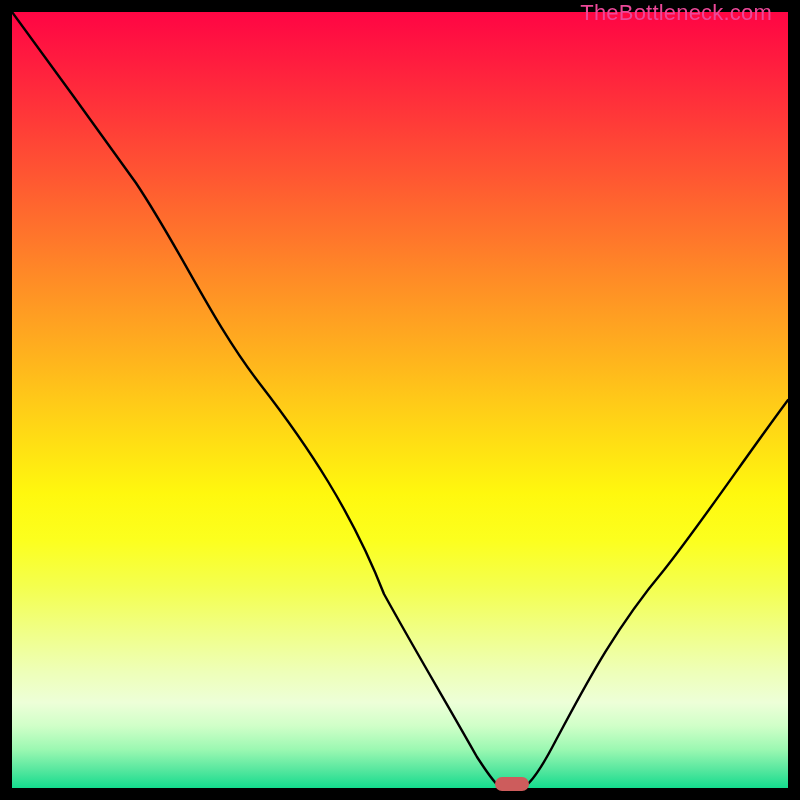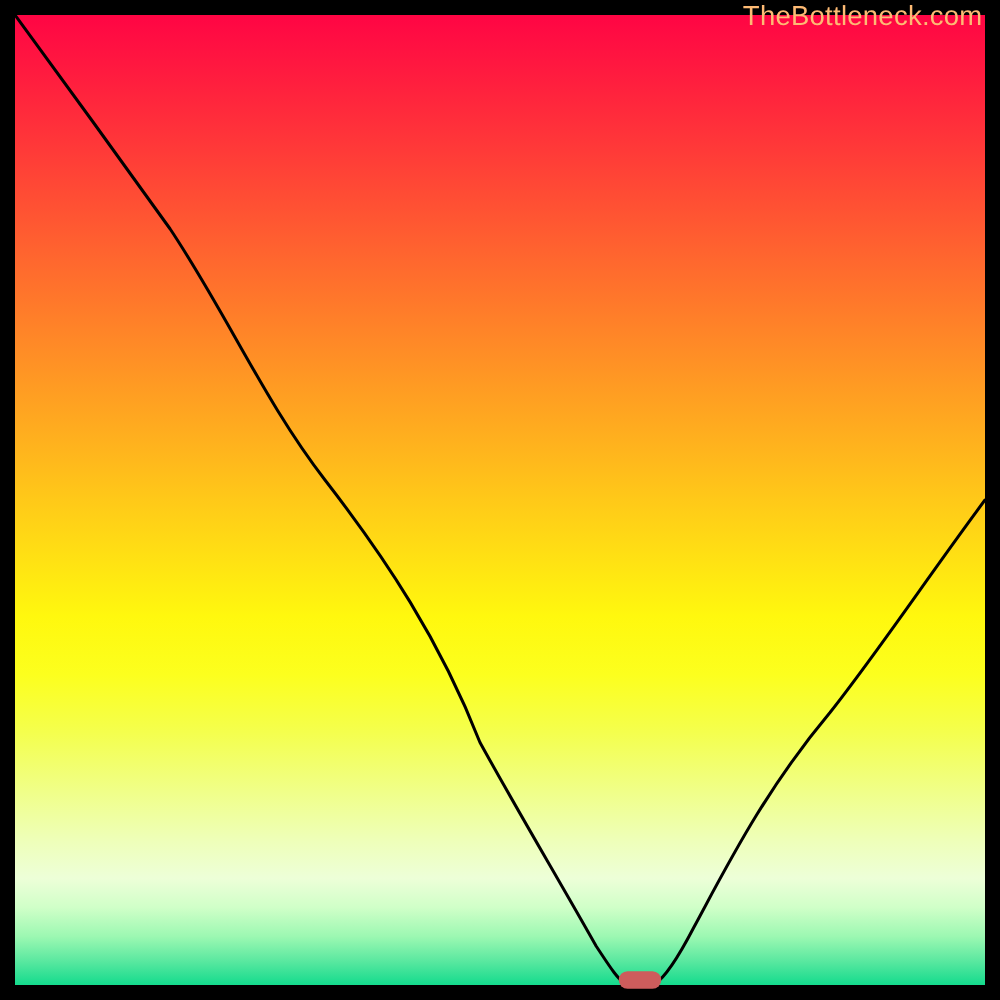--- a/index.html
+++ b/index.html
@@ -42,22 +42,22 @@
       #edffd8 89%,
       #d0ffc8 92%,
       #9cf8b2 95%,
       #5be8a0 97.5%,
       #14db8d 100%
     );
   }
   .watermark {
     position: absolute;
     top: 0px;
-    right: 14px;
-    color: #fdba74;
+    right: 28px;
+    color: #ec4899;
     font-size: 22px;
     font-weight: 500;
     letter-spacing: 0.2px;
     user-select: none;
   }
   svg.overlay {
     position: absolute;
     left: 0;
     top: 0;
     width: 776px;

